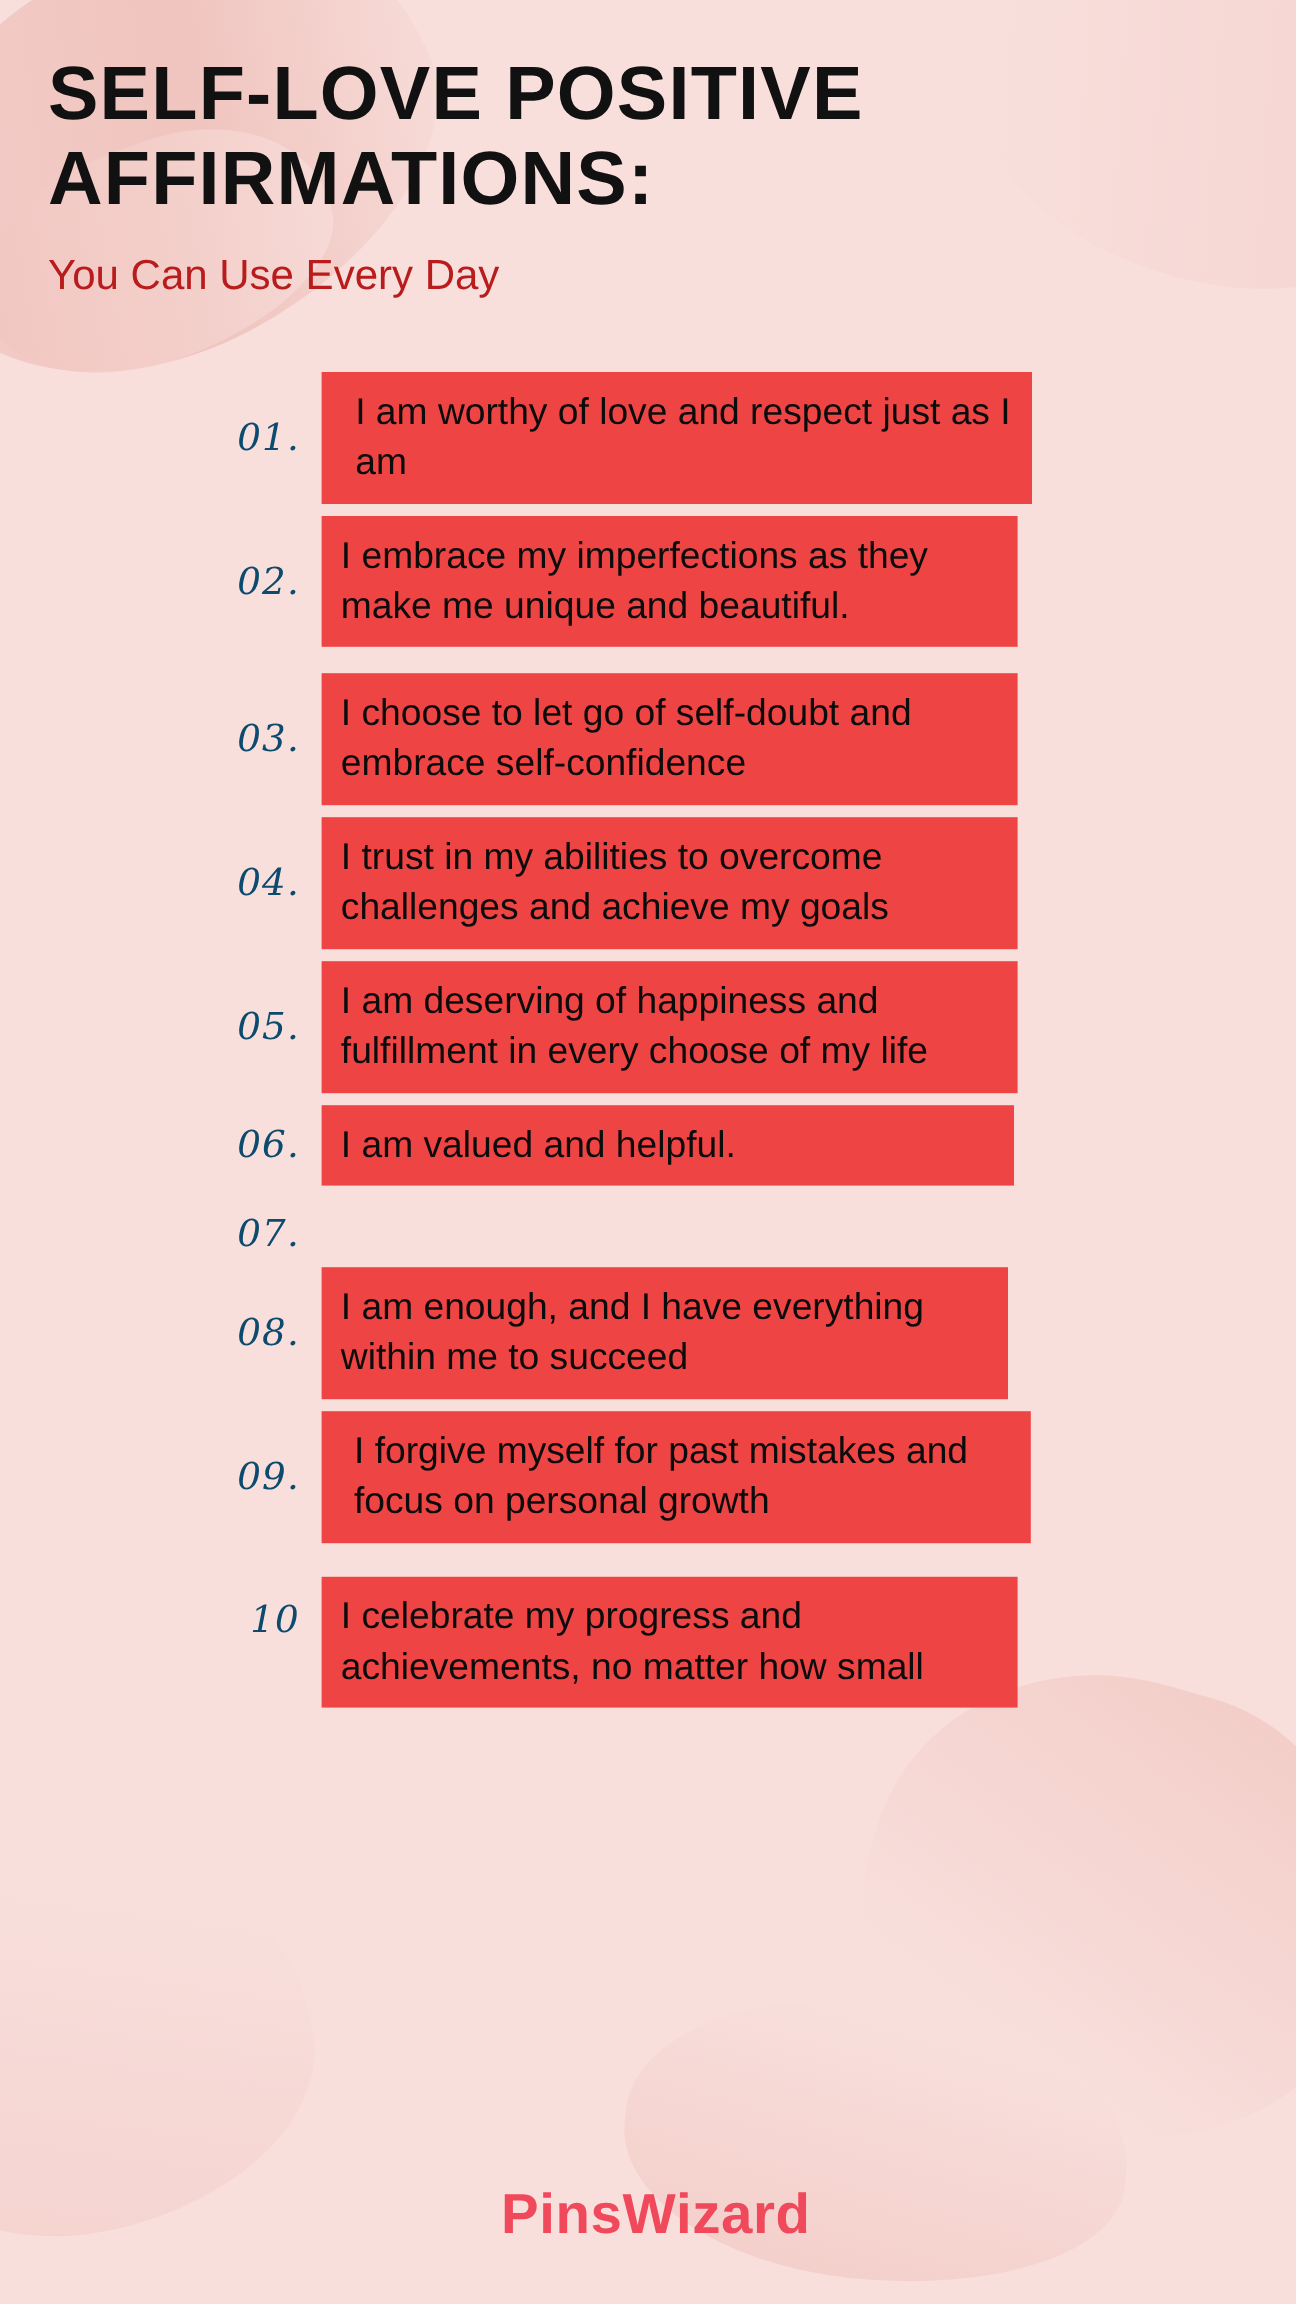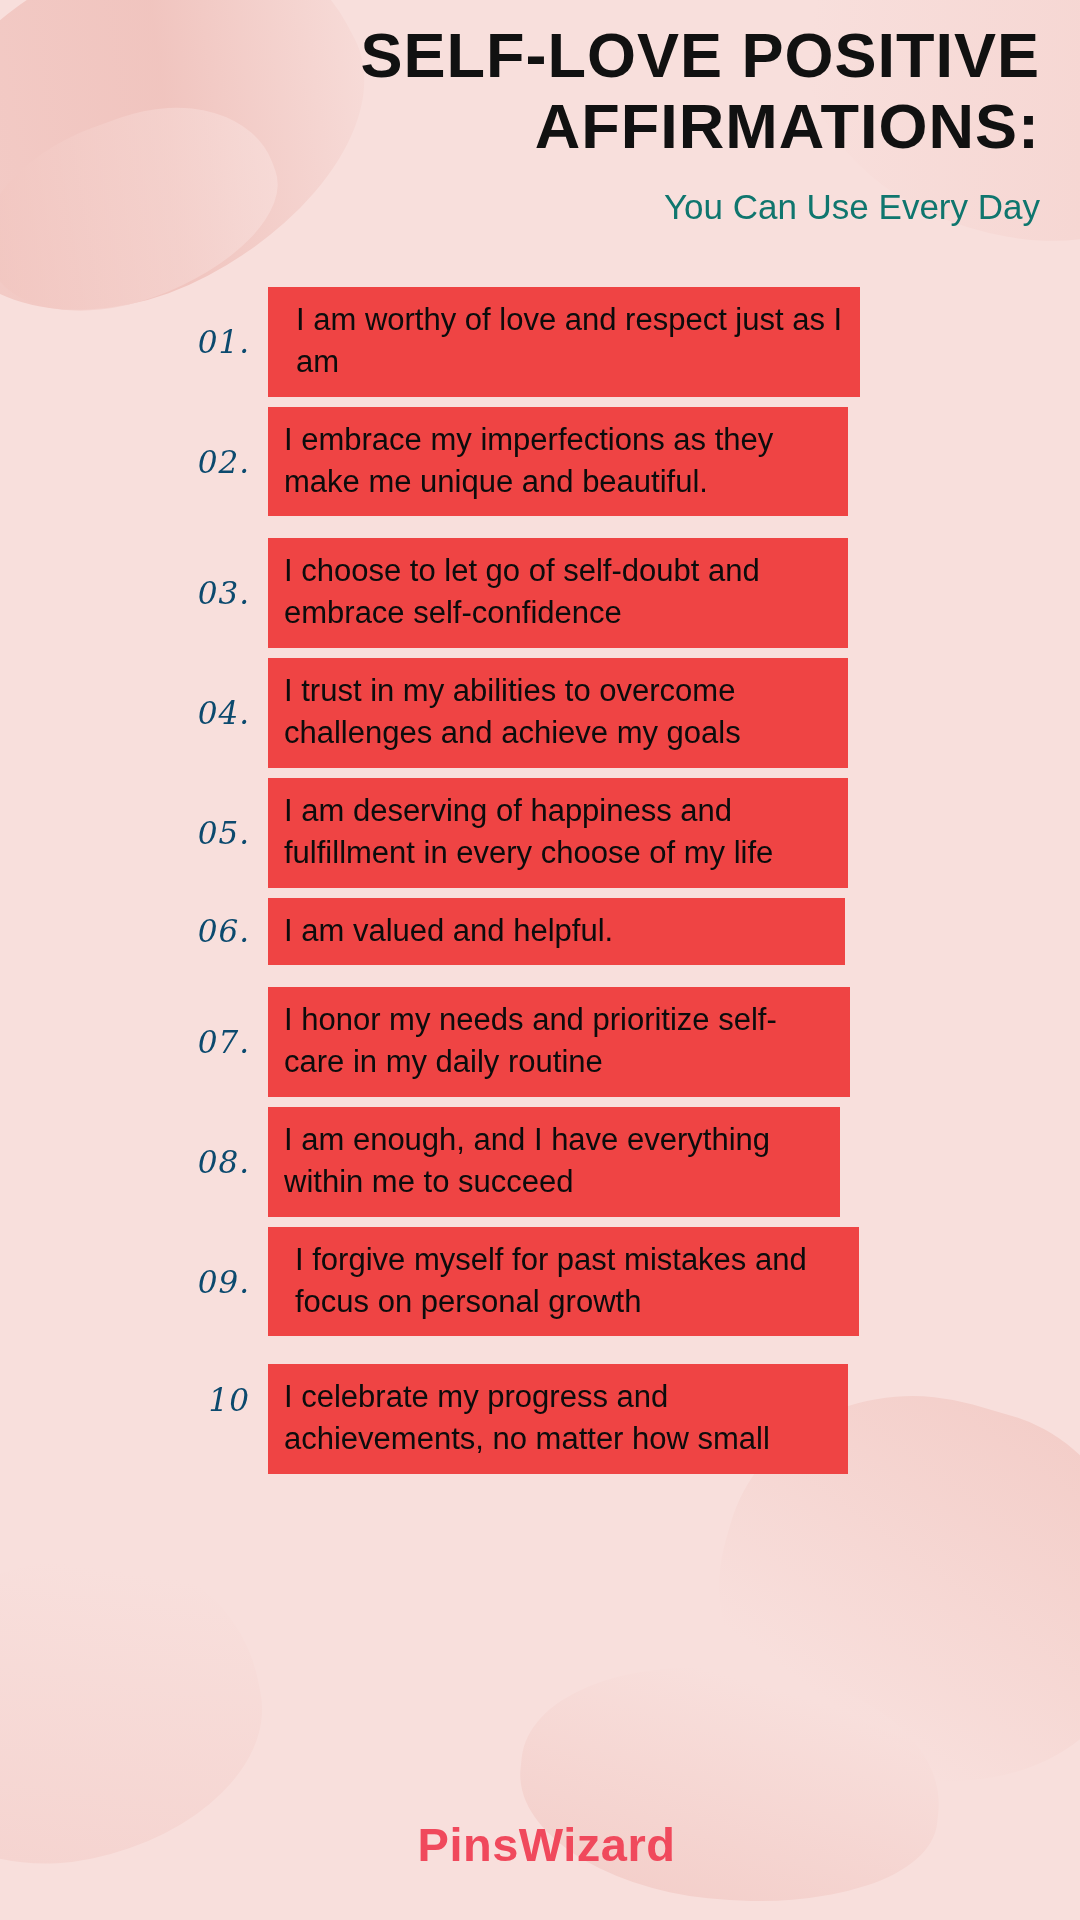--- a/index.html
+++ b/index.html
@@ -76,37 +76,37 @@
     background: linear-gradient(10deg, #f0c2bc 0%, #f8dfdc 85%);
     opacity: .6;
   }
 
   .content {
     position: relative;
     z-index: 2;
   }
 
   .header {
-    text-align: right;
-    padding: 20px 40px 0 40px;
+    text-align: left;
+    padding: 43px 40px 0 40px;
   }
   .title {
     font-family: "Liberation Sans", sans-serif;
     font-weight: bold;
     font-size: 63px;
     line-height: 1.12;
     letter-spacing: 1px;
     color: #111111;
     margin: 0;
     text-transform: uppercase;
   }
   .subtitle {
     font-family: "Liberation Sans", sans-serif;
     font-size: 35px;
-    color: #0f766e;
+    color: #b91c1c;
     margin: 26px 0 0 0;
     font-weight: normal;
   }
 
   .list {
     margin: 60px 0 0 0;
     padding: 0 100px 0 170px;
   }
   .item {
     display: flex;
@@ -214,21 +214,20 @@
       <div class="bar">I am deserving of happiness and fulfillment in every choose of my life</div>
     </div>
 
     <div class="item item-6">
       <div class="num">06.</div>
       <div class="bar">I am valued and helpful.</div>
     </div>
 
     <div class="item item-7">
       <div class="num">07.</div>
-      <div class="bar">I honor my needs and prioritize self-care in my daily routine</div>
     </div>
 
     <div class="item item-8">
       <div class="num">08.</div>
       <div class="bar">I am enough, and I have everything within me to succeed</div>
     </div>
 
     <div class="item item-9">
       <div class="num">09.</div>
       <div class="bar">I forgive myself for past mistakes and focus on personal growth</div>

